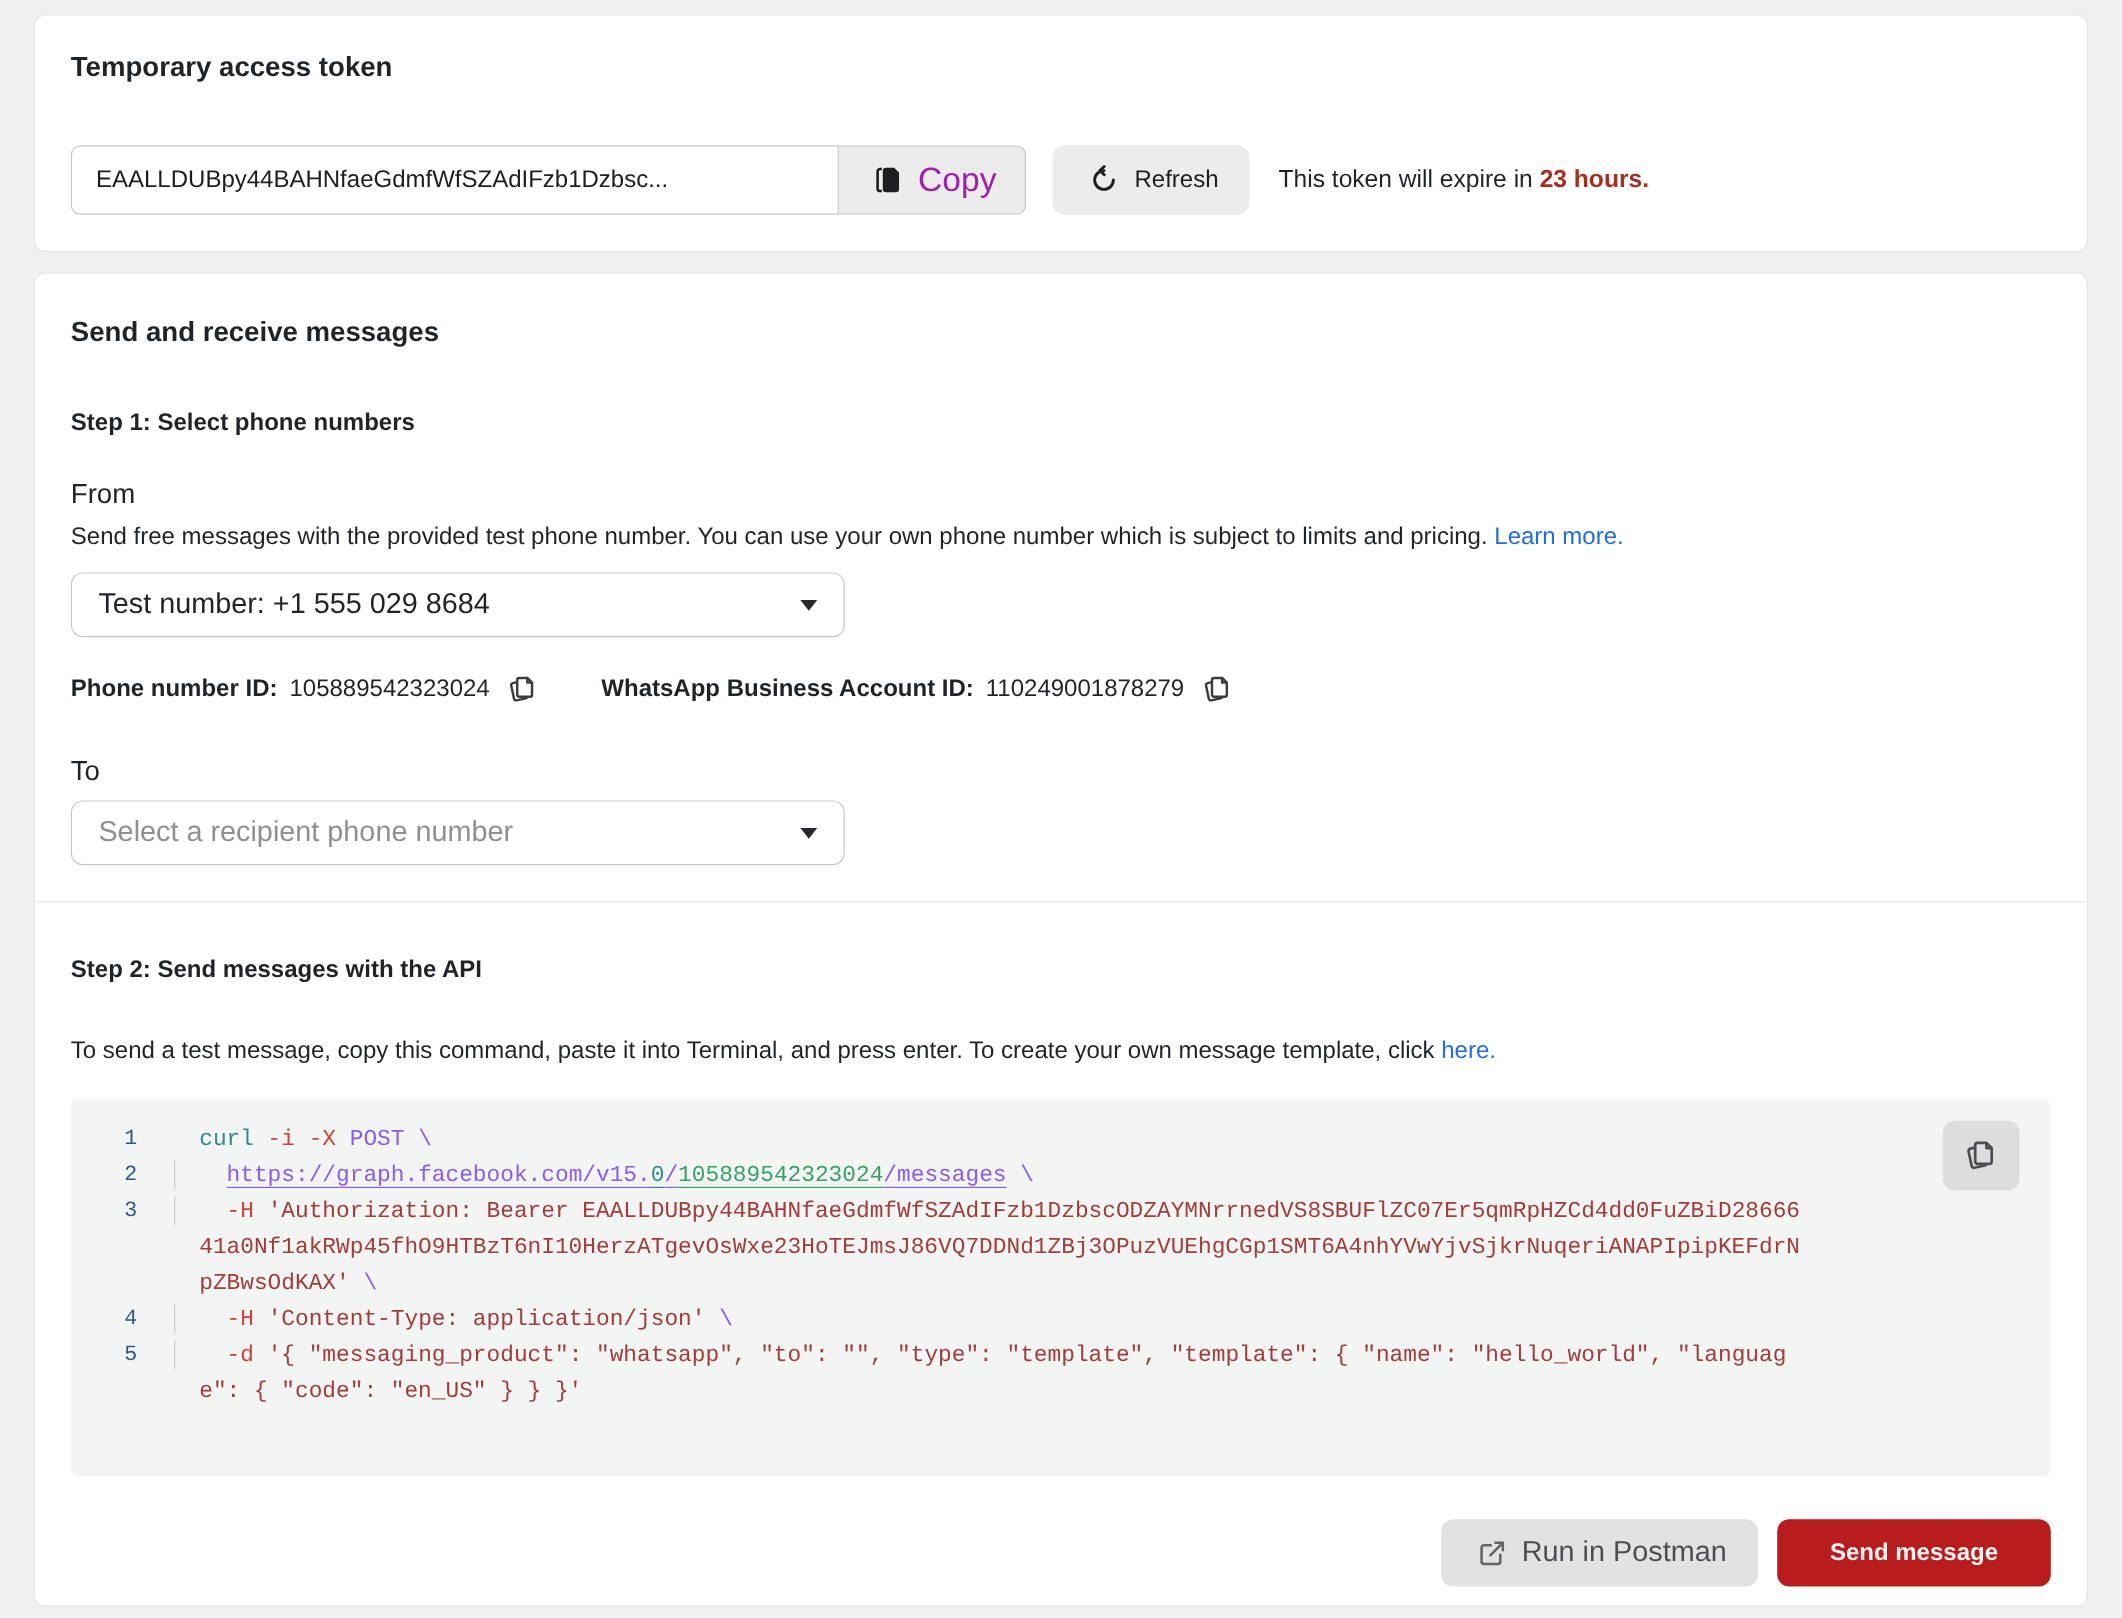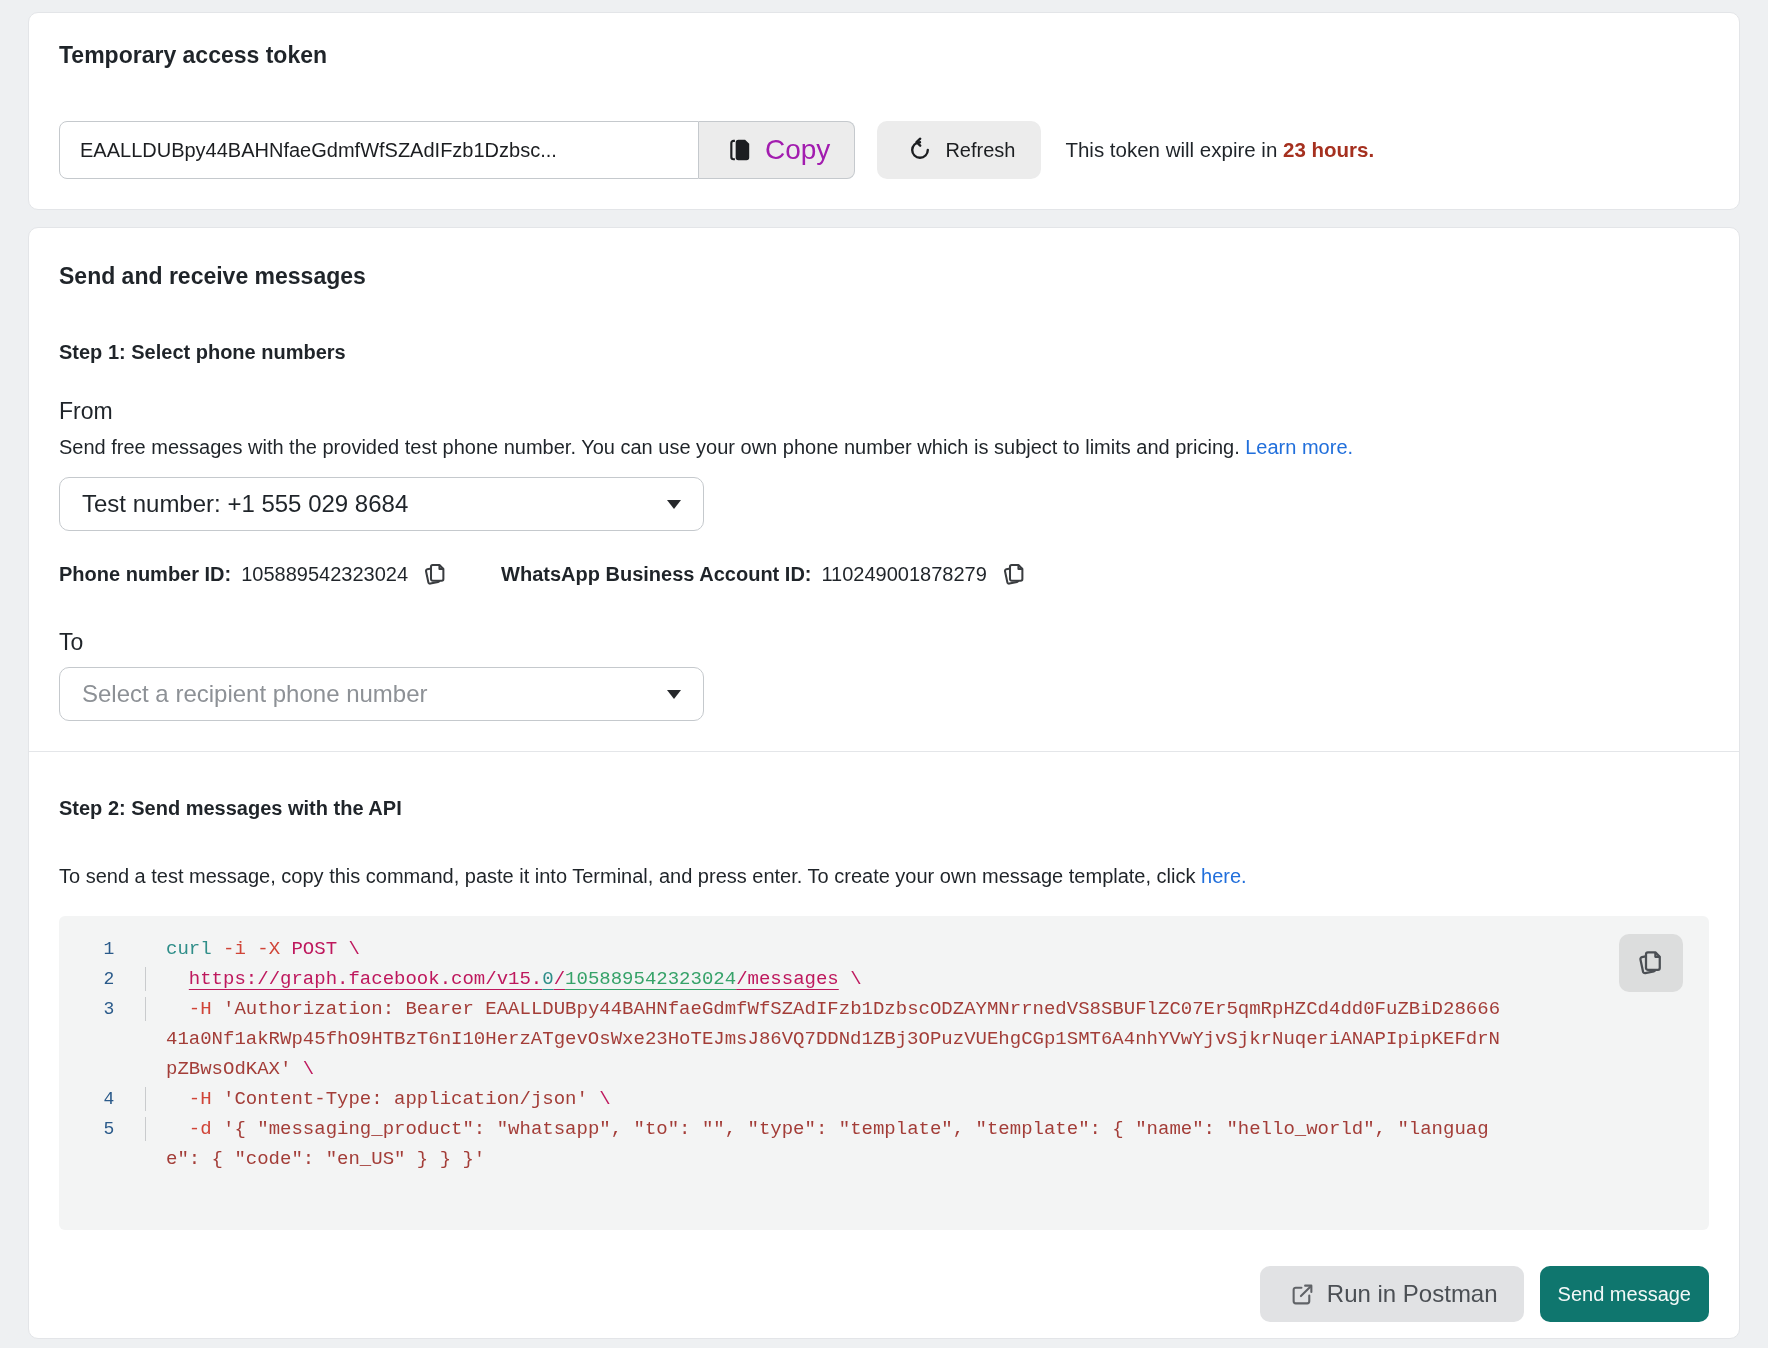--- a/index.html
+++ b/index.html
@@ -60,39 +60,39 @@
   .code-block{
     position:relative;margin:26px 30px 0 30px;background:#f3f4f4;border-radius:6px;
     padding:18px 0 56px 14px;box-sizing:border-box;
     font-family:"Liberation Mono", monospace;font-size:19px;line-height:30px;
   }
   .code-row{display:flex;align-items:flex-start;}
   .gut{flex:none;width:72px;text-align:center;color:#2a5a8a;font-size:18px;}
   .bar{flex:none;width:1px;height:24px;margin-top:3px;background:#c9cbcd;}
   .bar.hide{background:transparent;}
   .code-content{flex:1;padding-left:20px;padding-right:203px;white-space:pre-wrap;overflow-wrap:anywhere;word-break:break-all;}
-  .seg.p{color:#be185d;}
+  .seg.p{color:#8b5cf6;}
   .seg.kw{color:#2f8e89;}
   .seg.flag{color:#d04437;}
   .seg.str{color:#a33d38;}
   .seg.num{color:#36a269;}
   .seg.u{text-decoration:underline;text-underline-offset:5px;}
   .code-copy-btn{
     position:absolute;top:18px;right:26px;width:64px;height:58px;border-radius:10px;
     background:#dcdddd;display:flex;align-items:center;justify-content:center;cursor:pointer;
   }
 
   .footer-row{margin-top:36px;display:flex;justify-content:flex-end;gap:16px;align-items:center;}
   .postman-btn{
     height:56px;border-radius:10px;background:#e1e2e4;padding:0 26px;
     font-size:24px;color:#4b4f54;
   }
   .send-btn{
-    height:56px;border-radius:10px;background:#0f766e;padding:0 18px;
-    font-size:20px;font-weight:400;color:rgba(255,255,255,0.95);
+    height:56px;border-radius:10px;background:#b91c1c;padding:0 44px;
+    font-size:20px;font-weight:700;color:rgba(255,255,255,0.95);
     display:flex;align-items:center;cursor:default;
   }
 </style>
 </head>
 <body>
 
 <div class="card" id="token-card">
   <div class="card-title">Temporary access token</div>
   <div class="token-row">
     <div class="token-input">

